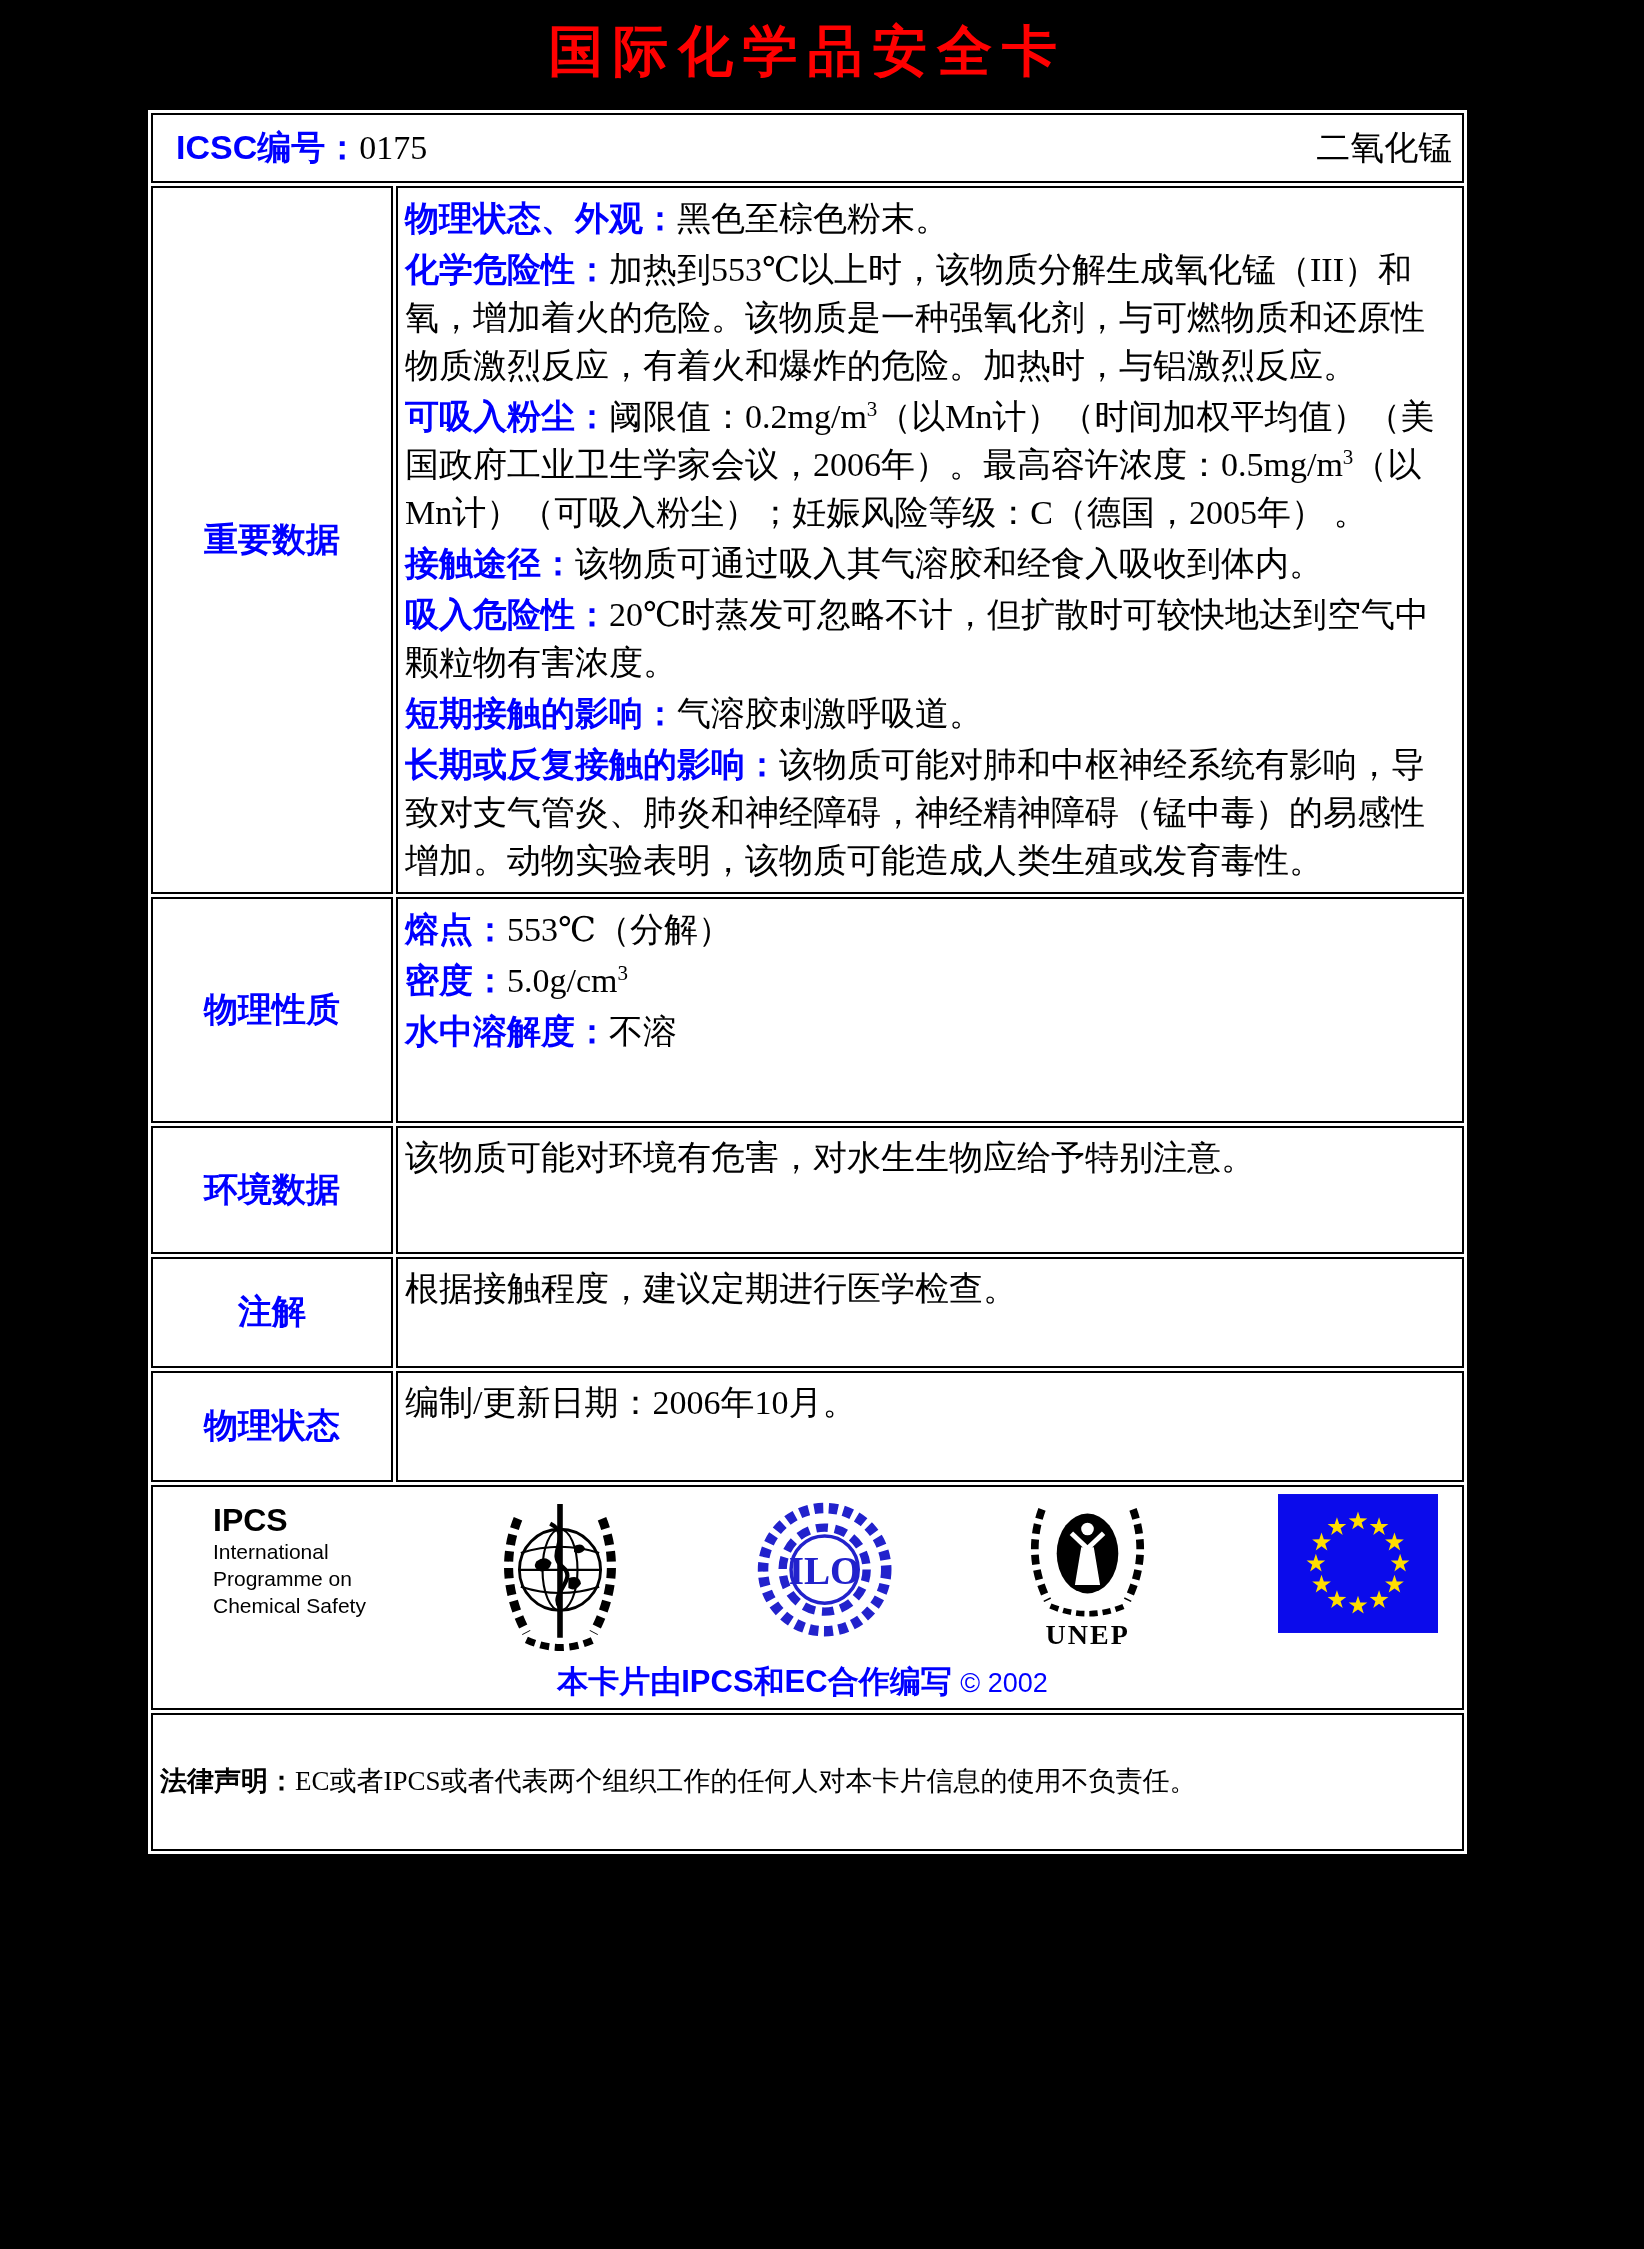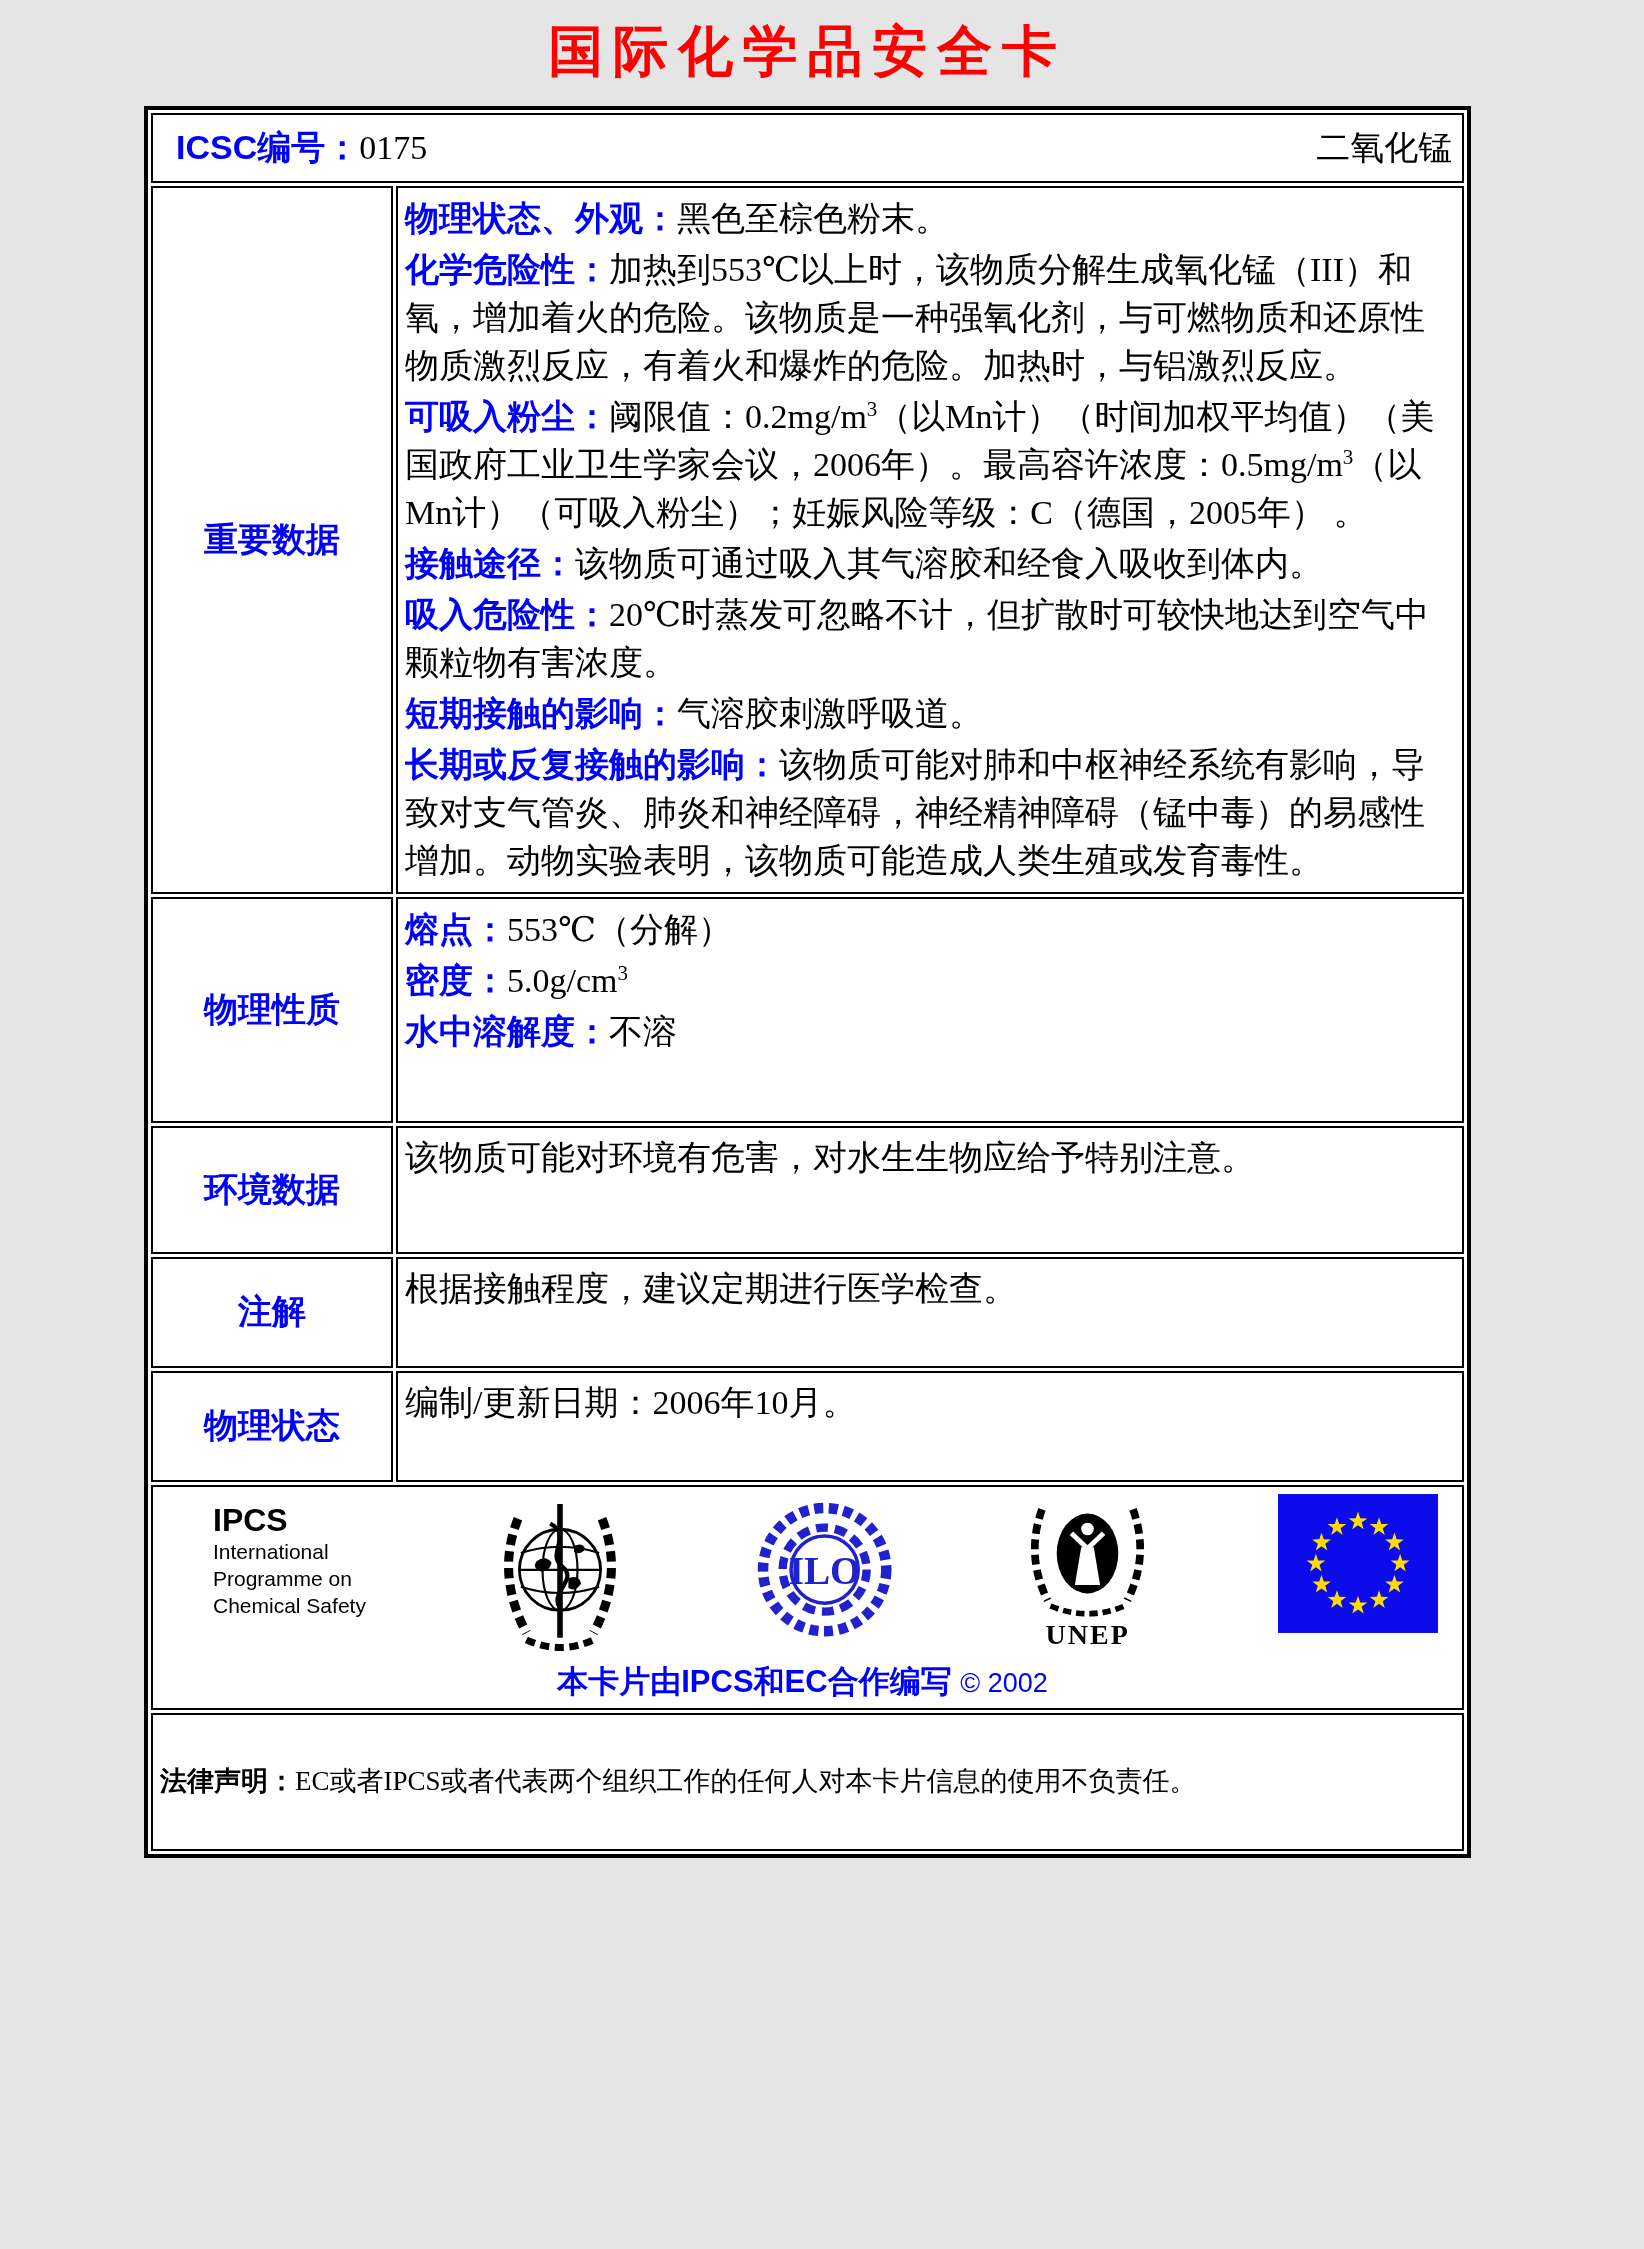--- a/index.html
+++ b/index.html
@@ -1,18 +1,18 @@
 <!DOCTYPE html>
 <html style="font-size:11.2px"><head>
 <meta charset="utf-8">
 <style>
   * { margin:0; padding:0; box-sizing:border-box; }
   html,body { background:#fff; }
   body { font-family:"Liberation Serif","DejaVu Serif",serif; color:#000; }
-  .page { width:1644px; height:2250px; background:#e5e5e5; position:relative; overflow:hidden; }
+  .page { width:1644px; height:2250px; background:#000000; position:relative; overflow:hidden; }
 
   .page-title {
     padding-top:21px; width:1327px; margin-left:144px; text-align:center;
     font-family:"Liberation Sans","DejaVu Sans",sans-serif; font-weight:bold;
     font-size:55px; letter-spacing:9.8px; line-height:1.1;
   }
 
   table.card {
     margin:24px 0 0 144px; width:1327px; background:#fff;
     border:4.2px solid #000; border-collapse:separate; border-spacing:3.5px; table-layout:fixed;

